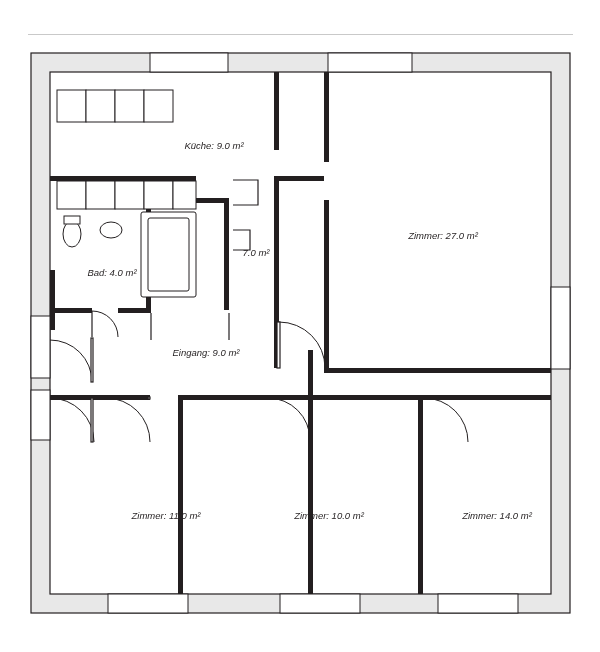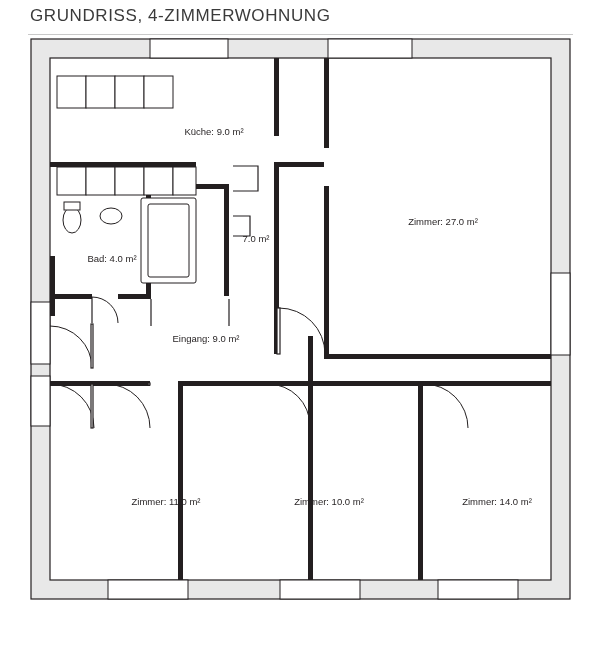--- a/index.html
+++ b/index.html
@@ -34,39 +34,39 @@
     position: absolute;
     left: 28px;
     top: 34px;
     width: 545px;
     height: 1px;
     background: #c9c9c9;
   }
   #plan-wrap {
     position: absolute;
     left: 28px;
-    top: 36px;
+    top: 50px;
     width: 545px;
     height: 580px;
+    font-style: italic;
   }
   svg { display: block; }
   .room-label {
     font-family: "Liberation Sans", sans-serif;
     font-size: 9.5px;
     fill: #231f20;
     text-anchor: middle;
     dominant-baseline: middle;
   }
 </style>
 </head>
 <body>
 
 <div id="page">
 
-  <div id="title">GRUNDRISS, 4-ZIMMERWOHNUNG</div>
   <div id="title-rule"></div>
 
   <div id="plan-wrap">
     <svg width="545" height="580" viewBox="0 0 545 580" xmlns="http://www.w3.org/2000/svg">
 
       <rect x="3" y="3" width="539" height="560" fill="#e8e8e8" stroke="#231f20" stroke-width="1.2"></rect>
 
       <rect x="22" y="22" width="501" height="522" fill="#ffffff" stroke="#231f20" stroke-width="1.2"></rect>
 
       <g stroke="#231f20" stroke-width="1" fill="#ffffff">

